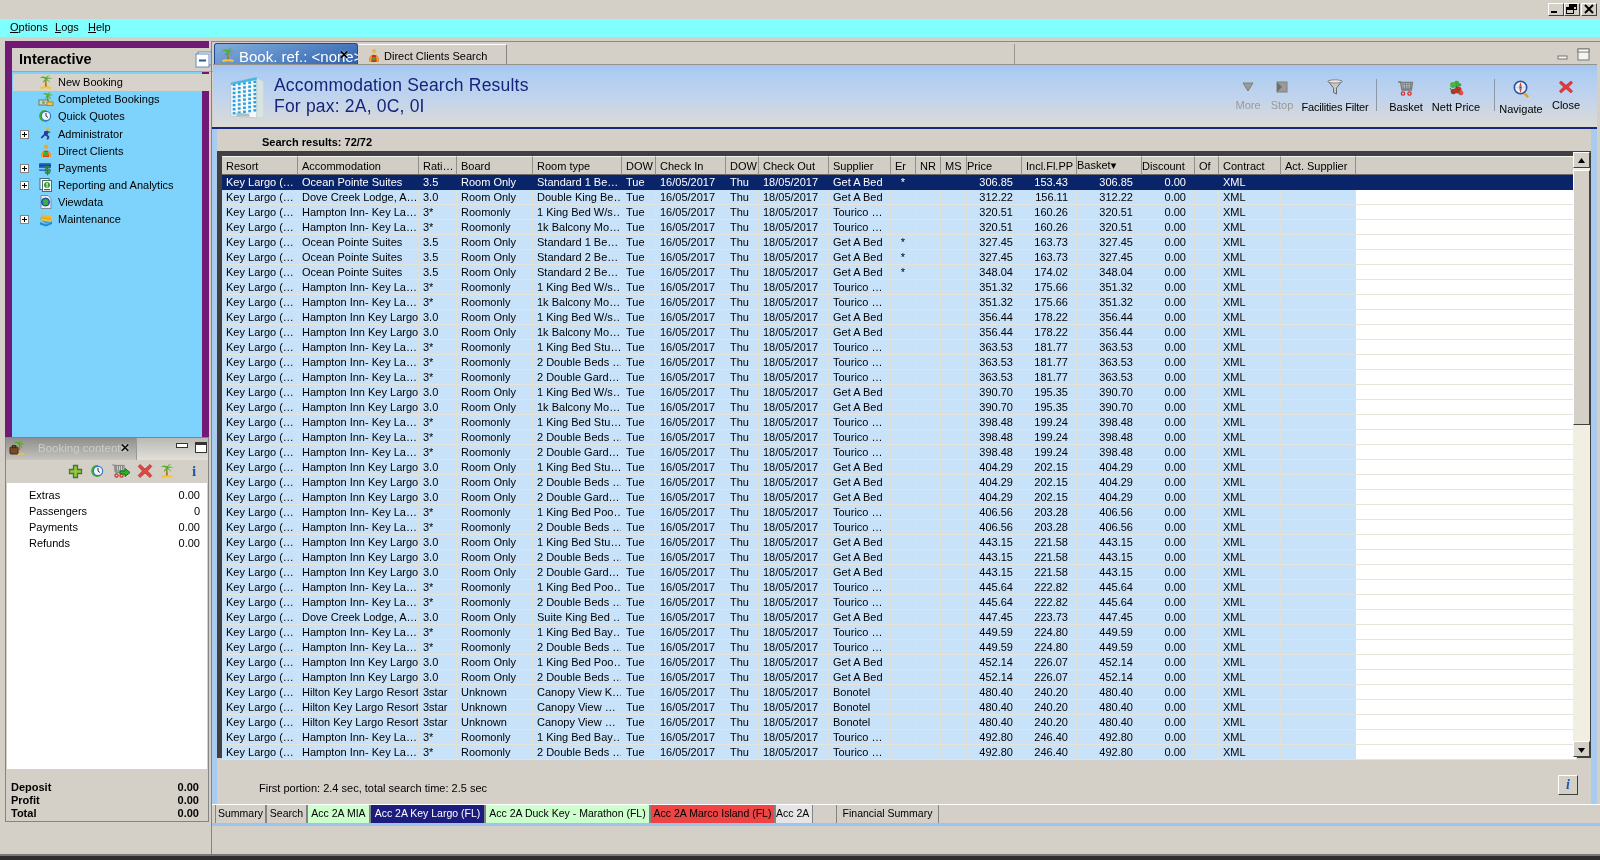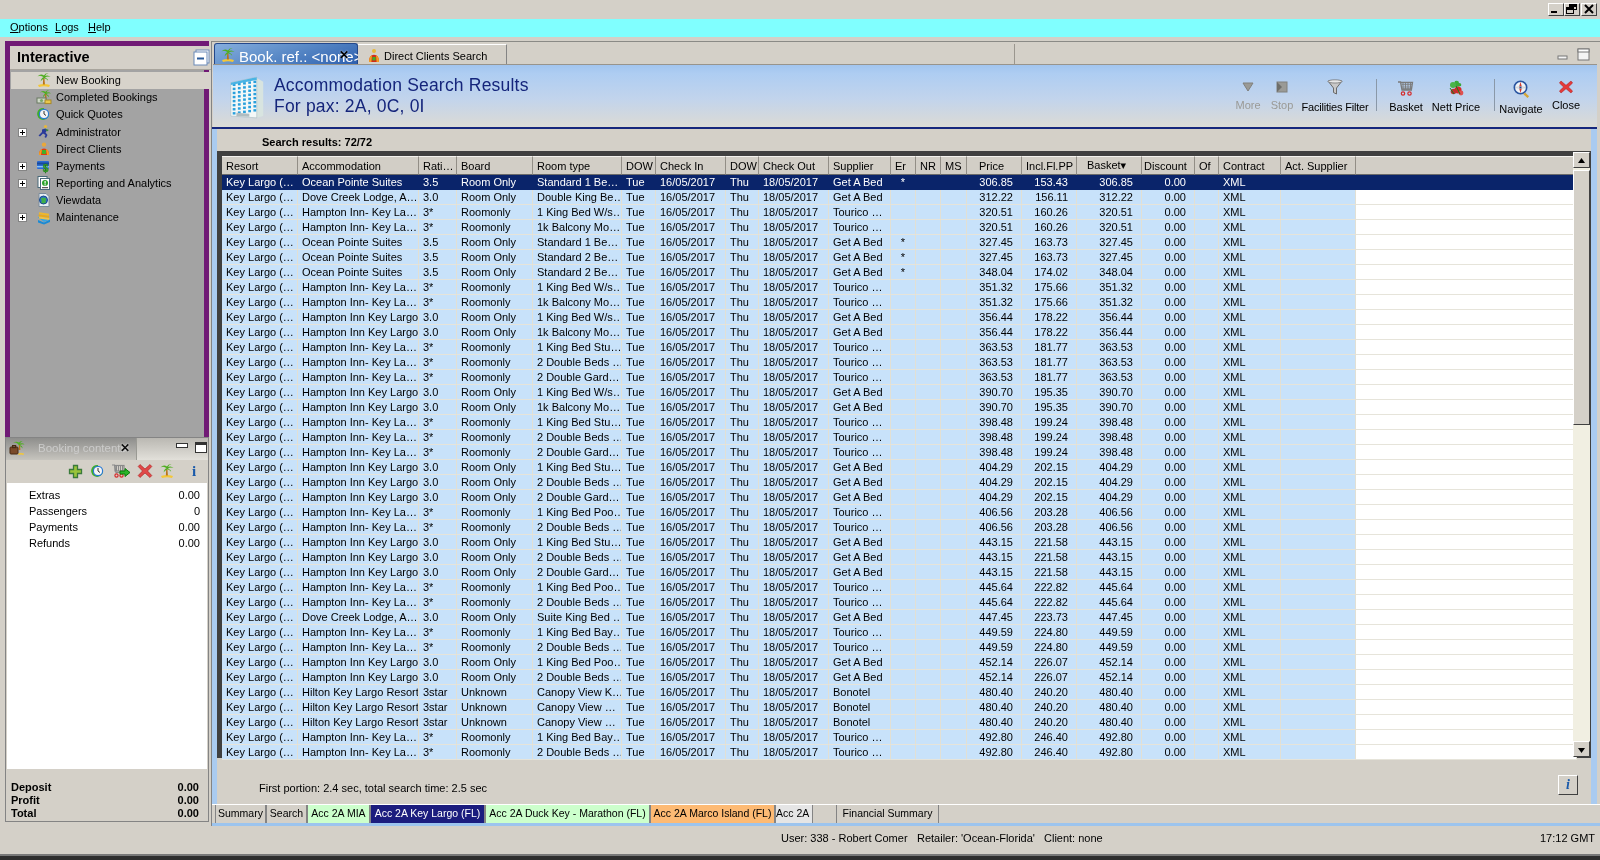--- a/index.html
+++ b/index.html
@@ -10,21 +10,21 @@
 #titlebar { left:0; top:0; width:1600px; height:19px; background:#0a246a; }
 #titlebar .txt { position:absolute; left:22px; top:3px; color:#fff; font-size:11.5px; font-weight:bold; letter-spacing:0.2px; }
 .winbtn { position:absolute; top:3px; width:16px; height:13px; background:#d4d0c8;
   border-top:1px solid #fff; border-left:1px solid #fff; border-right:1px solid #404040; border-bottom:1px solid #404040;
   font-size:9px; text-align:center; line-height:11px; color:#000; }
 
 
 #menubar { left:0; top:19px; width:1600px; height:18px; background:#80ffff; font-size:11px; }
 #menubar span { position:absolute; top:2px; }
 #menubar u { text-decoration:underline; }
-#lp1 { left:5px; top:41px; width:204px; height:418px; background:#a3a3a3; border:5px solid #701a75; }
+#lp1 { left:5px; top:41px; width:204px; height:418px; background:#7dd3fc; border:7px solid #701a75; }
 #lp1 .title { position:absolute; left:0; top:0; width:202px; height:24px; background:#d4d0c8; border-bottom:1px solid #a8a49c; }
 #lp1 .title .t { position:absolute; left:7px; top:3px; font-size:14.5px; font-weight:bold; color:#000; }
 .treerow { position:absolute; left:1px; width:202px; height:17px; font-size:11px; color:#000; }
 .treerow .lbl { position:absolute; left:45px; top:2px; }
 .treerow .ic { position:absolute; left:25px; top:0px; }
 .plusbox { position:absolute; left:7px; top:4px; width:9px; height:9px; background:#fff; border:1px solid #848484; }
 .plusbox:before { content:""; position:absolute; left:1px; top:3px; width:5px; height:1px; background:#000; }
 .plusbox:after { content:""; position:absolute; left:3px; top:1px; width:1px; height:5px; background:#000; }
 
 
@@ -77,21 +77,21 @@
 
 #searchres { left:222px; top:136px; font-size:11px; font-weight:bold; color:#000;margin-left:40px; }
 
 
 #tablebox { left:217px; top:151px; width:1374px; height:607px; background:#fff;
   border:5px solid #404040; }
 table { border-collapse:separate; border-spacing:0; table-layout:fixed; width:1355px; }
 th { height:19px; background:#d2cec6; font-size:11px; font-weight:normal; text-align:left;
   padding:0 0 0 4px; border-right:1px solid #928e86; border-bottom:1px solid #6a6a6a;
   border-top:1px solid #f4f2ee; overflow:hidden; white-space:nowrap; }
-th.hr { text-align:center; padding:0 5px 0 0; }
+th.hr { text-align:left; padding:0 5px 0 0; }
 td { height:15px; background:#c8e2fa; font-size:11px; padding:0 0 0 4px;
   border-right:1px solid #e2e0d4; border-bottom:1px solid #e6e4da; overflow:hidden; white-space:nowrap; }
 td.num { text-align:right; padding:0 8px 0 0; }
 td.ctr { text-align:center; padding:0; }
 td.fil { background:#fff; }
 tr.sel td { background:#0a246a; color:#fff; border-right-color:#0a246a; border-bottom-color:#0a246a; }
 
 
 #vscroll { left:1573px; top:152px; width:17px; height:605px; background:#f1efe2; }
 .sbtn { position:absolute; left:0; width:17px; height:16px; background:#d4d0c8;
@@ -1410,27 +1410,21 @@
 
 <div class="abs" id="firstportion">First portion: 2.4 sec, total search time: 2.5 sec</div>
 <div class="abs" id="ibtn">i</div>
 
 <div class="abs" id="btabs">
   <div class="btab" style="left:3px; width:51px;">Summary</div>
   <div class="btab" style="left:54px; width:41px;">Search</div>
   <div class="btab" style="left:95px; width:63px; background:#ccffcc;">Acc 2A MIA</div>
   <div class="btab" style="left:158px; width:115px; background:#1b1c7e; color:#fff;">Acc 2A Key Largo (FL)</div>
   <div class="btab" style="left:273px; width:165px; background:#ccffcc;">Acc 2A Duck Key - Marathon (FL)</div>
-  <div class="btab" style="left:438px; width:125px; background:#fdba74;">Acc 2A Marco Island (FL)</div>
+  <div class="btab" style="left:438px; width:125px; background:#ef4444;">Acc 2A Marco Island (FL)</div>
   <div class="btab" style="left:563px; width:38px; background:#e5e5e5;">Acc 2A CUN</div>
   <div class="btab" style="left:624px; width:103px;">Financial Summary</div>
 </div>
 <div class="abs" id="bluebar"></div>
 
-<div class="abs" id="statusbar">
-  <span style="position:absolute;left:781px;top:6px;">User: 338 - Robert Comer</span>
-  <span style="position:absolute;left:917px;top:6px;">Retailer: 'Ocean-Florida'</span>
-  <span style="position:absolute;left:1044px;top:6px;">Client: none</span>
-  <span style="position:absolute;left:1540px;top:6px;">17:12 GMT</span>
-</div>
 <div class="abs" id="dark1"></div>
 <div class="abs" id="dark2"></div>
 
 </div>
 </body></html>

